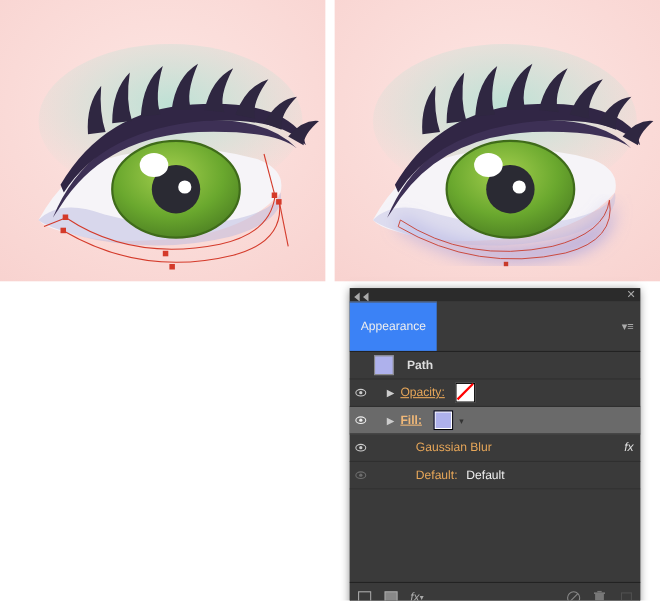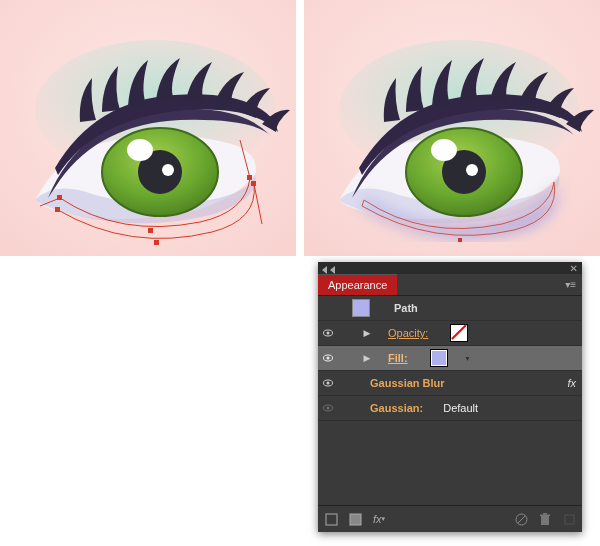--- a/index.html
+++ b/index.html
@@ -7,35 +7,35 @@
   .art { position: absolute; }
   .art.left { left: 0; top: 0; width: 296px; height: 256px; }
   .art.right { left: 304px; top: 0; width: 296px; height: 256px; }
 
   
   .panel { position: absolute; left: 318px; top: 262px; width: 264px; background: #3a3a3a; color: #ddd; box-shadow: 0 2px 8px rgba(0,0,0,.5); }
   .panel-tabbar { display: flex; align-items: flex-end; justify-content: space-between; height: 12px; background: #2b2b2b; padding: 0 4px; }
   .chevron-left { width: 0; height: 0; border-top: 4px solid transparent; border-bottom: 4px solid transparent; border-right: 5px solid #aaa; margin-right: 2px; }
   .close-x { font-size: 10px; color: #aaa; cursor: pointer; }
   .panel-header { display: flex; align-items: center; justify-content: space-between; background: #3a3a3a; border-bottom: 1px solid #222; }
-  .panel-tab { background: #b91c1c; padding: 4px 10px; font-size: 11px; color: #eee; border-top: 1px solid #555; }
+  .panel-tab { background: #3b82f6; padding: 16px 10px; font-size: 11px; color: #eee; border-top: 1px solid #555; }
   .menu-icon { padding: 0 6px; font-size: 10px; color: #aaa; cursor: pointer; }
 
   .rows { background: #3a3a3a; }
-  .row { display: flex; align-items: center; height: 24px; border-bottom: 1px solid #2f2f2f; padding: 0 4px; gap: 16px; }
+  .row { display: flex; align-items: center; height: 24px; border-bottom: 1px solid #2f2f2f; padding: 0 4px; gap: 4px; }
   .row.selected { background: #6a6a6a; }
   .eye { width: 12px; height: 12px; display: flex; align-items: center; justify-content: center; }
   .disclose { width: 10px; text-align: center; color: #ccc; font-size: 9px; cursor: pointer; }
   .row-label { flex: 0 0 auto; font-size: 11px; }
   .row-label.link { color: #e6a659; text-decoration: underline; cursor: pointer; }
   .row-label.eff { color: #e6a659; }
   .row-value { color: #eee; margin-left: 4px; text-align: center; }
   .indent0 { margin-left: 2px; }
   .indent1 { margin-left: 12px; }
-  .indent2 { margin-left: 20px; font-weight: bold; }
+  .indent2 { margin-left: 40px; }
   .swatch { width: 16px; height: 16px; border: 1px solid #000; box-shadow: inset 0 0 0 1px #fff; }
   .swatch.none { background: #fff; position: relative; }
   .swatch.none::after { content: ""; position: absolute; left: -2px; top: 6px; width: 20px; height: 2px; background: red; transform: rotate(-45deg); }
   .swatch.fill { background: #aeb1ec; position: relative; }
   .swatch.path { background: #aeb1ec; border: 1px solid #888; box-shadow: none; }
   .dd-arrow { margin-left: 2px; font-size: 8px; color: #333; cursor: pointer; }
   .spacer { flex: 1 1 auto; }
   .fx-badge { font-style: italic; font-size: 11px; color: #ddd; margin-right: 2px; }
 
   .panel-void { height: 84px; background: #3a3a3a; border-bottom: 1px solid #222; }
@@ -219,21 +219,21 @@
       <span class="fx-badge">fx</span>
     </div>
 
     <div class="row">
       <span class="eye" style="opacity:.35;">
         <svg class="eye-svg" viewBox="0 0 16 16">
               <ellipse cx="8" cy="8" rx="6" ry="4" fill="none" stroke="#ccc" stroke-width="1.3"></ellipse>
               <circle cx="8" cy="8" r="2" fill="#ccc"></circle>
             </svg>
       </span>
-      <span class="row-label eff indent2">Gaussian:</span>
+      <span class="row-label eff indent2">Default:</span>
       <span class="row-value">Default</span>
     </div>
 
   </div>
 
   <div class="panel-void"></div>
 
   <div class="panel-footer">
     <span class="footer-icon">
       <svg width="13" height="13" viewBox="0 0 13 13">

